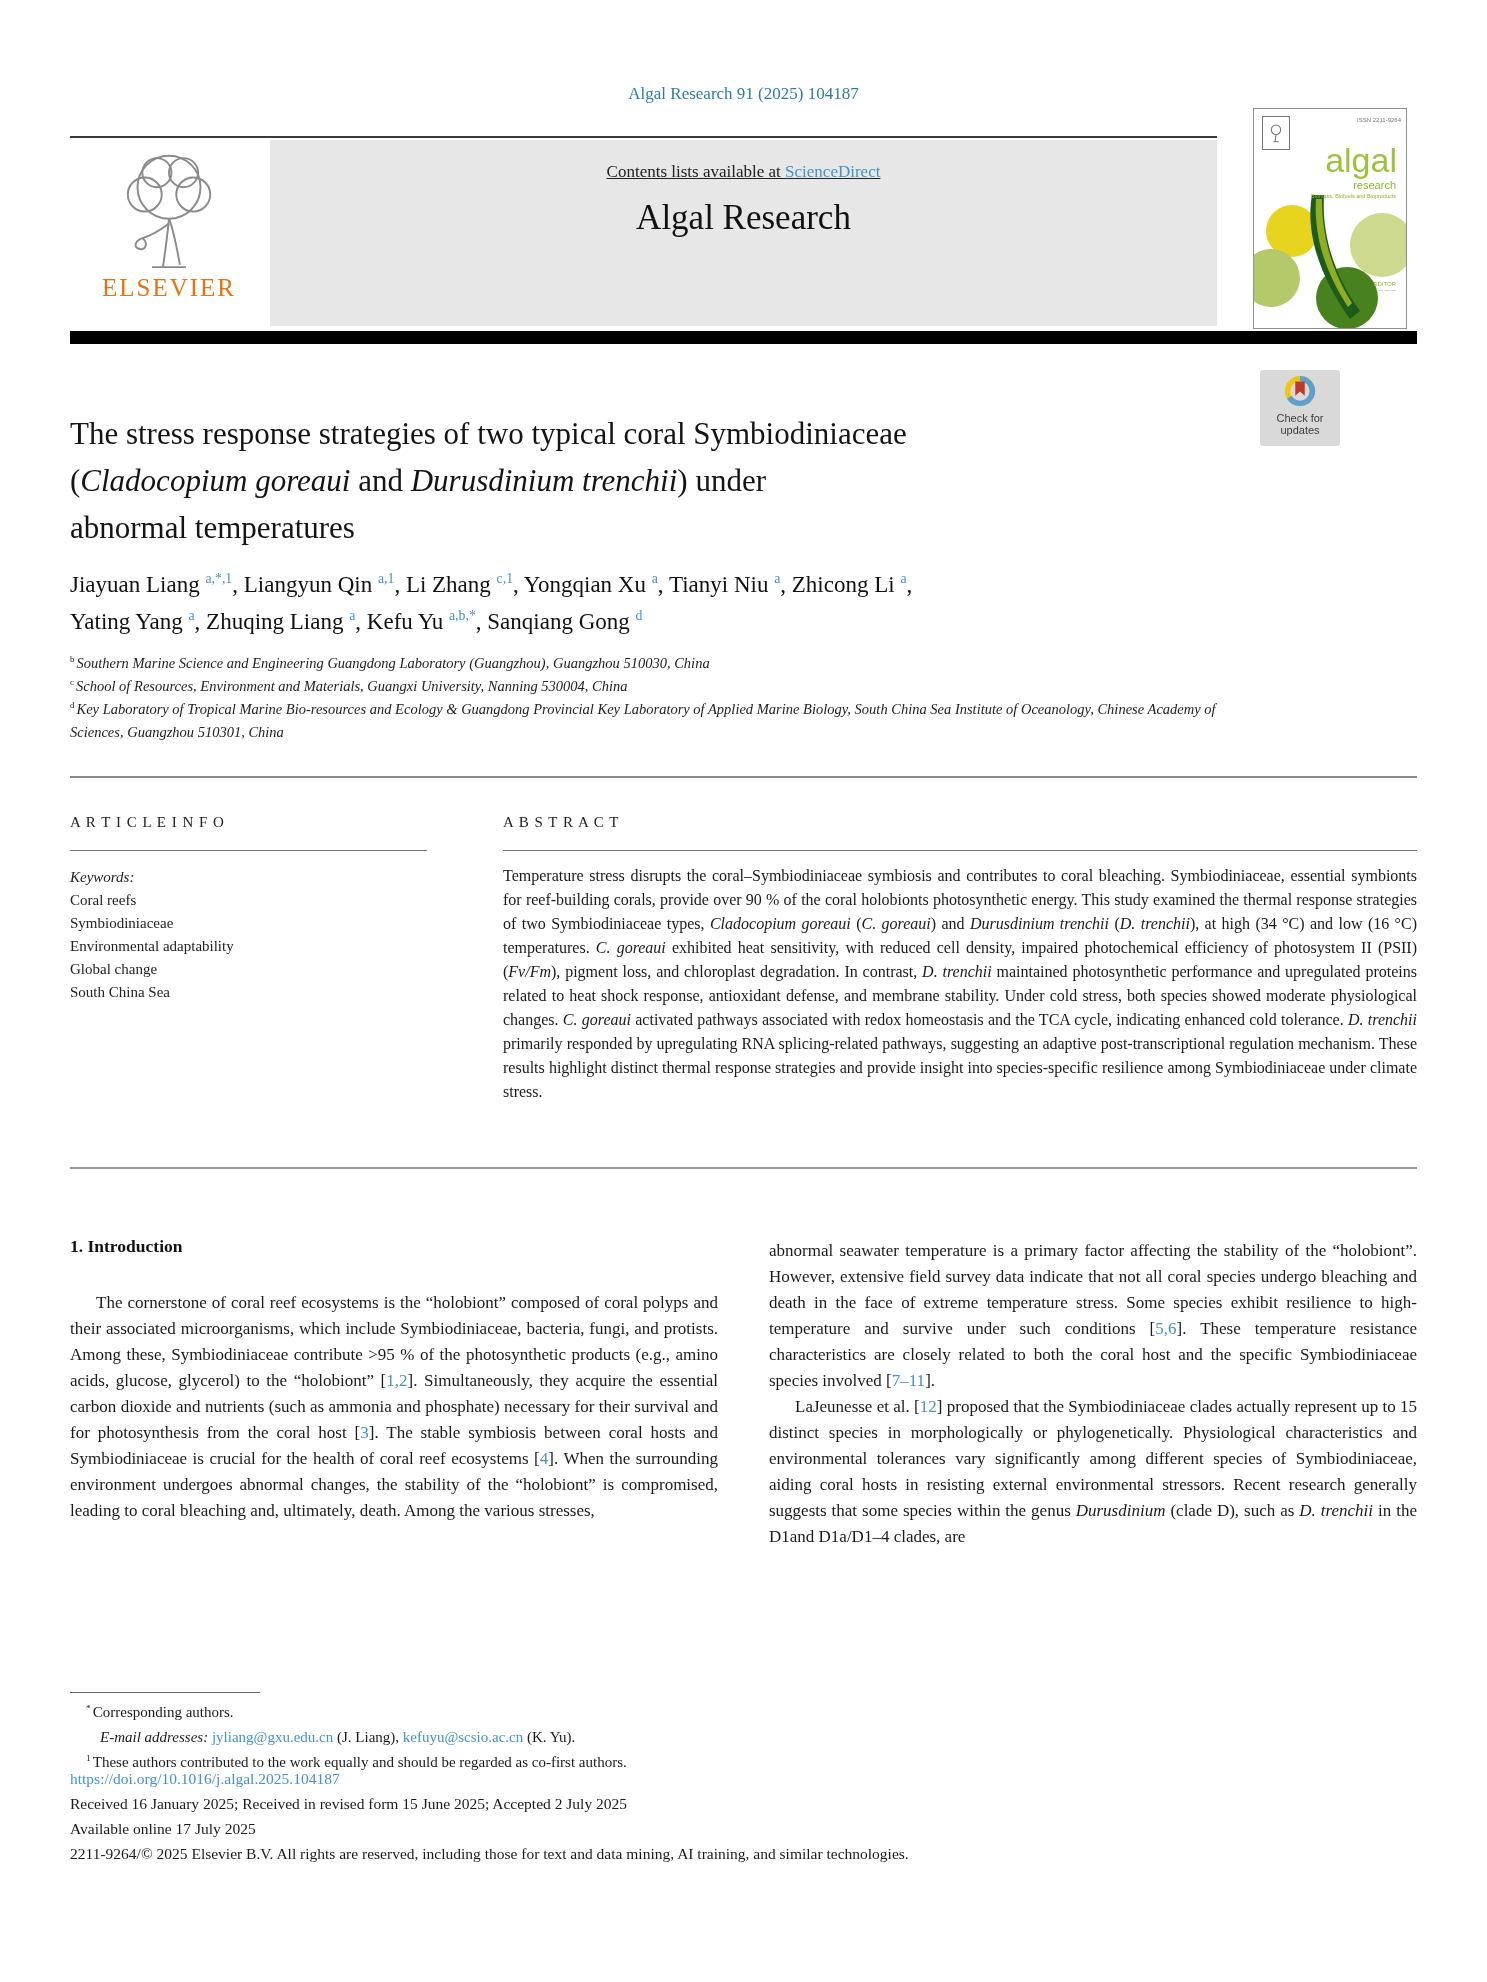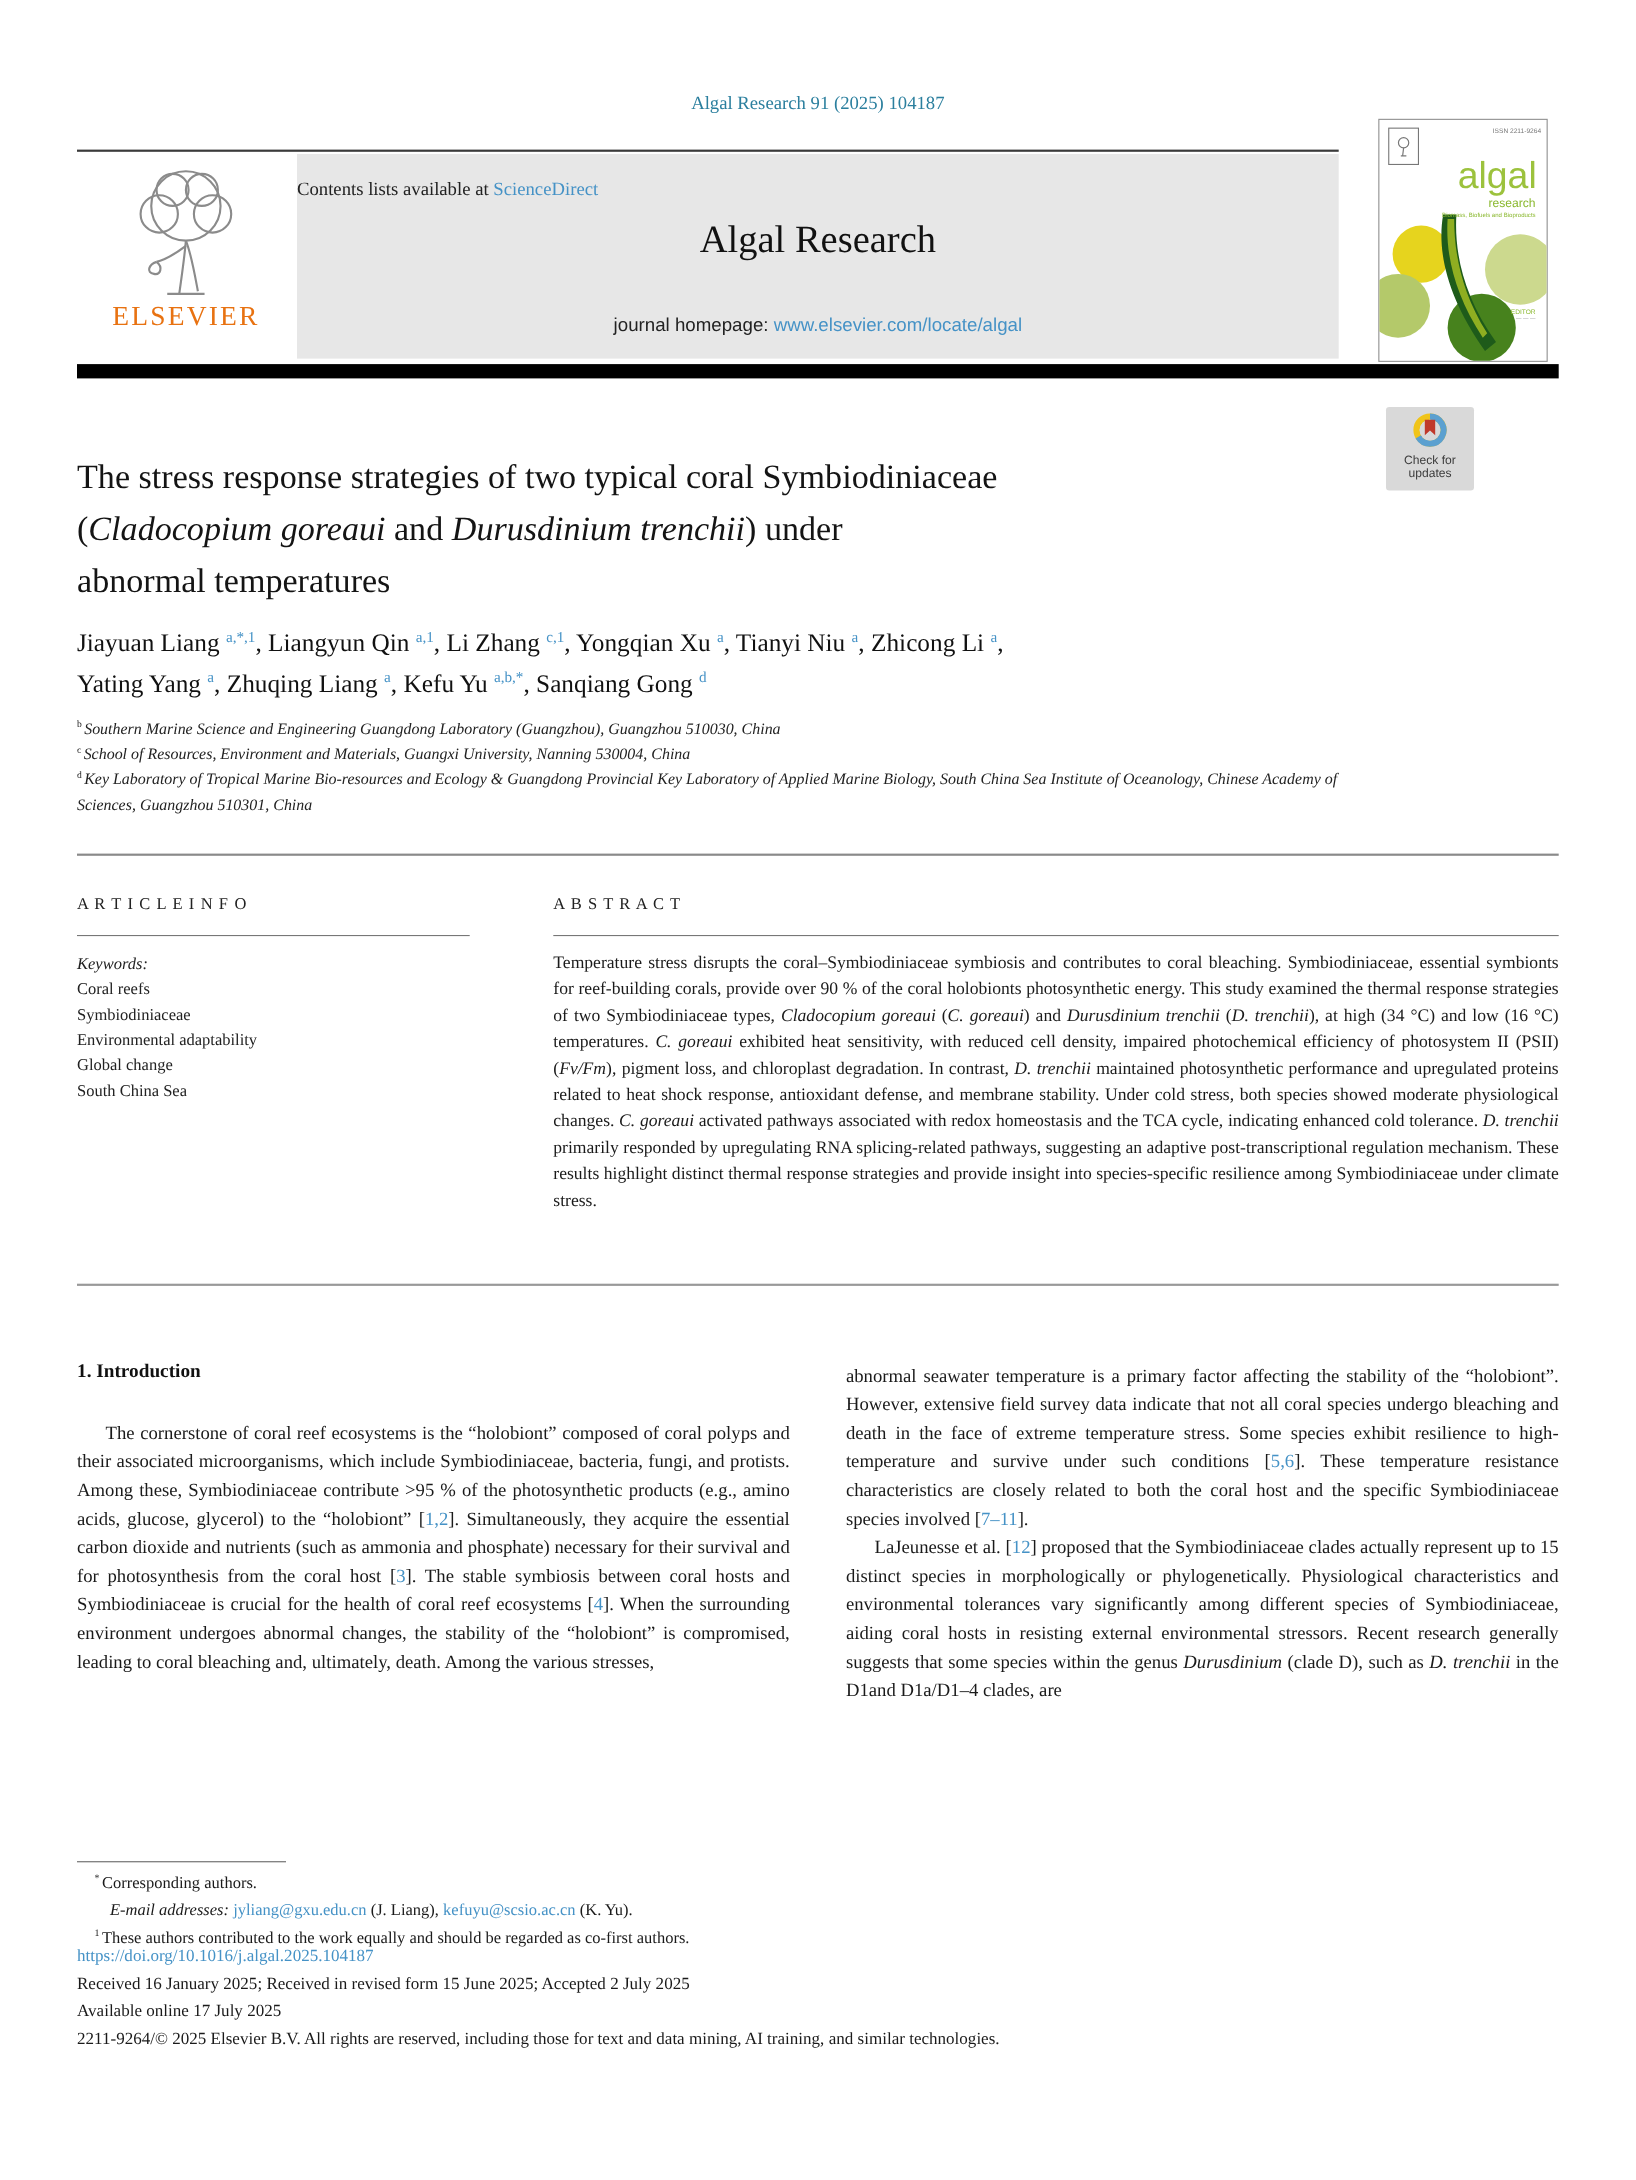--- a/index.html
+++ b/index.html
@@ -10,21 +10,21 @@
   .sup{vertical-align:super;font-size:0.60em;line-height:0;}
   .sup.lnk{color:#4592c6;}
   
   .journal-ref{position:absolute;left:0;top:84px;width:100%;text-align:center;
                font-size:17px;color:#2b7f9e;}
   .top-rule{position:absolute;left:70px;top:136px;width:1147px;height:2px;background:#3a3a3a;}
   .elsevier{position:absolute;left:74px;top:146px;width:190px;height:178px;text-align:center;}
   .elsevier svg{display:block;margin:0 auto;}
   .elsevier-word{font-size:25px;color:#e87211;letter-spacing:2px;margin-top:2px;}
   .hdr-box{position:absolute;left:270px;top:140px;width:947px;height:186px;background:#e7e7e7;}
-  .hdr-contents{position:absolute;top:22px;width:100%;font-size:17px;color:#222;}
+  .hdr-contents{position:absolute;top:22px;width:100%;text-align:center;font-size:17px;color:#222;text-decoration:underline;}
   .hdr-title{position:absolute;top:58px;width:100%;text-align:center;font-size:35px;color:#111;}
   .hdr-home{position:absolute;top:146px;width:100%;text-align:center;font-size:17px;
             font-family:"Liberation Sans","DejaVu Sans",sans-serif;color:#222;}
   
   .cover{position:absolute;left:1253px;top:108px;width:152px;height:219px;background:#fff;
          border:1px solid #8f8f8f;overflow:hidden;font-family:"Liberation Sans",sans-serif;}
   .cover-minitree{position:absolute;left:8px;top:7px;width:26px;height:32px;border:1px solid #777;
                   display:flex;align-items:center;justify-content:center;}
   .cover-issn{position:absolute;right:5px;top:8px;font-size:6px;color:#777;}
   .cover-name{position:absolute;right:9px;top:34px;font-size:34px;line-height:34px;color:#9cc23d;margin-left:37px;}
@@ -90,21 +90,20 @@
         <path d="M28 76 c-6 2 -8 8 -2 9 c5 1 7 -5 2 -9"></path>
         <path d="M36 100 h28"></path>
       </svg>
     </span>
     <div class="elsevier-word">ELSEVIER</div>
   </div>
 
   <div class="hdr-box">
     <div class="hdr-contents"><span>Contents lists available at </span><span class="lnk">ScienceDirect</span></div>
     <div class="hdr-title">Algal Research</div>
-    <div class="hdr-home"><span>journal homepage: </span><span class="lnk">www.elsevier.com/locate/algal</span></div>
   </div>
 
   <div class="cover">
     <div class="blob" style="background:#e6d41e;left:12px;top:96px;width:52px;height:52px;"></div>
     <div class="blob" style="background:#ccd98e;right:-8px;top:104px;width:64px;height:64px;"></div>
     <div class="blob" style="background:#b4c96a;left:-12px;top:140px;width:58px;height:58px;"></div>
     <div class="blob" style="background:#47821d;left:62px;top:158px;width:62px;height:62px;"></div>
     <svg width="152" height="219" style="position:absolute;left:0;top:0;">
       <path d="M58 86 C52 120 62 162 96 210 L106 202 C76 160 68 120 70 86 Z" fill="#1e5b1a"></path>
       <path d="M62 90 C60 122 68 158 94 198 L98 194 C74 156 68 120 68 90 Z" fill="#8fae21"></path>

